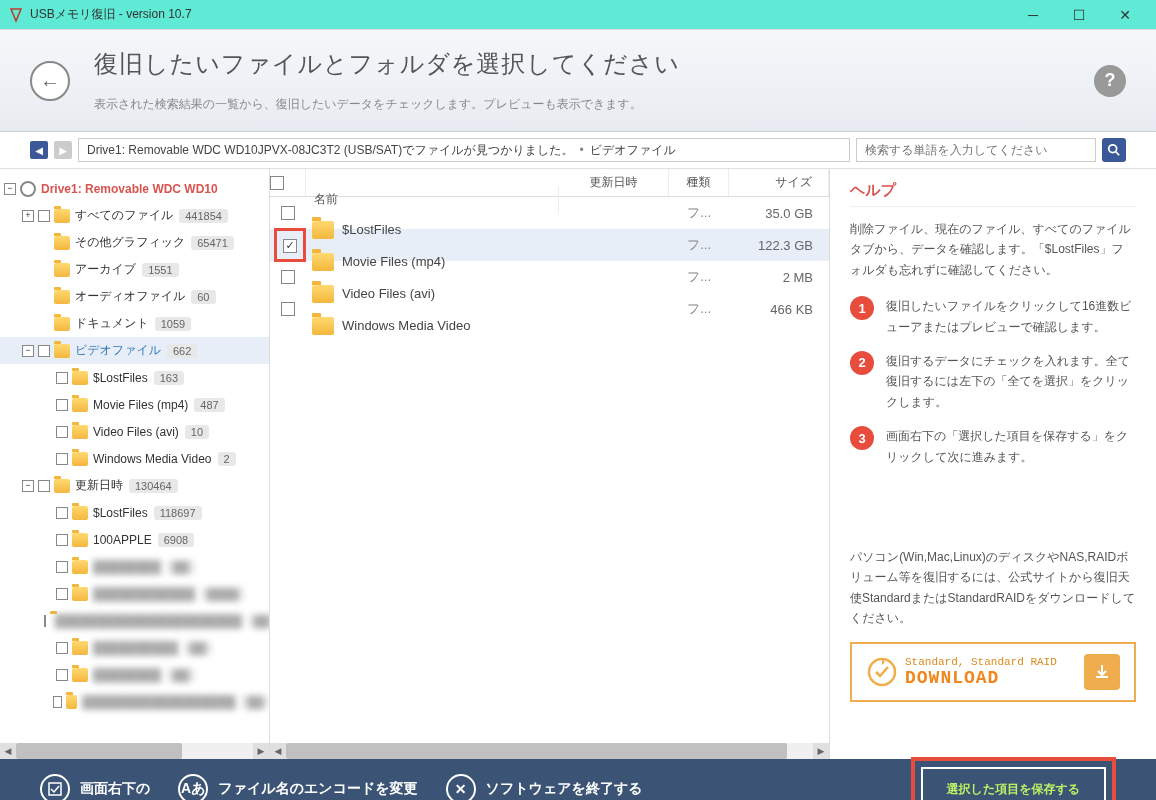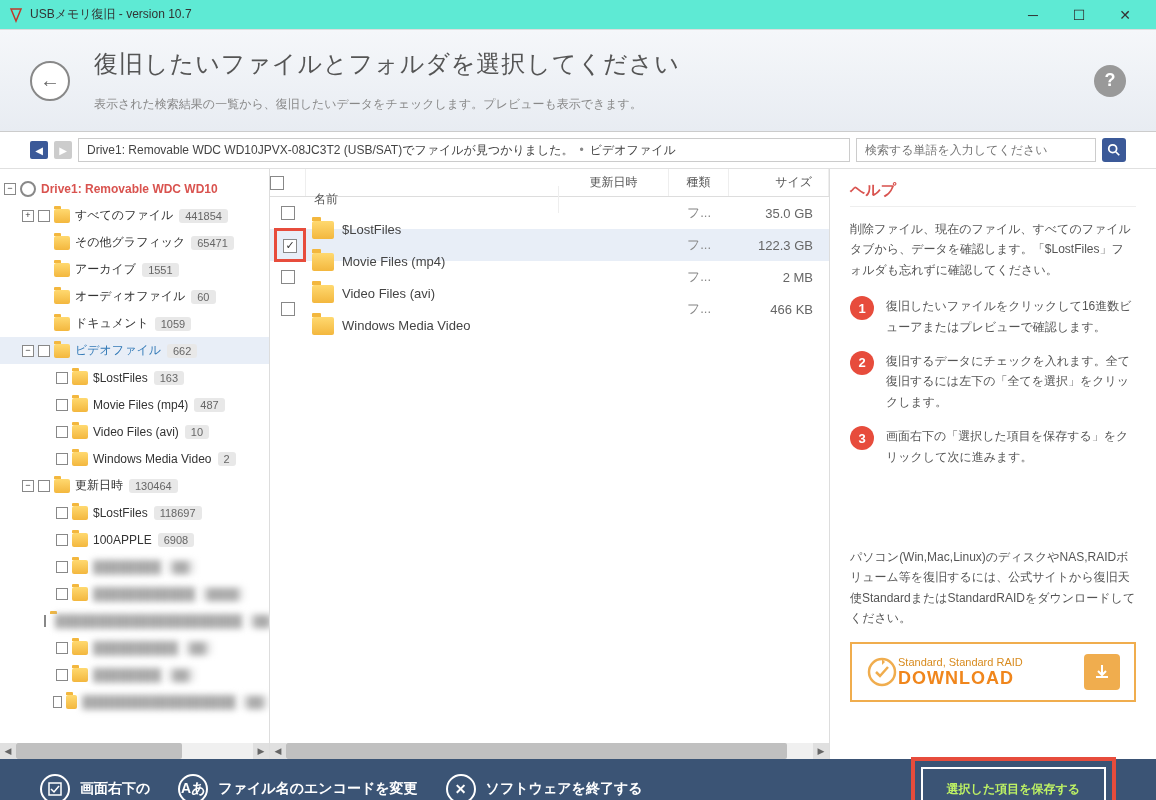--- a/index.html
+++ b/index.html
@@ -81,21 +81,21 @@
 
 .file-scroll-h { position: absolute; bottom: 0; left: 0; right: 0; height: 16px; background: #f0f0f0; display: flex; }
 
 
 .help-panel h2 { color: #d9534f; font-size: 15px; font-weight: bold; margin-bottom: 12px; border-bottom: 1px solid #eee; padding-bottom: 6px; }
 .help-para { color: #555; line-height: 1.7; margin-bottom: 16px; font-size: 12px; }
 .help-step { display: flex; gap: 12px; margin-bottom: 14px; }
 .step-num { width: 24px; height: 24px; border-radius: 50%; background: #e74c3c; color: #fff; display: flex; align-items: center; justify-content: center; font-weight: bold; font-size: 13px; flex-shrink: 0; }
 .step-text { color: #555; line-height: 1.7; font-size: 12px; }
 .promo { color: #555; line-height: 1.7; font-size: 12px; margin-top: 80px; margin-bottom: 14px; }
-.download-box { border: 2px solid #f0ad4e; height: 60px; display: flex; align-items: center; padding: 0 14px; gap: 0; }
+.download-box { border: 2px solid #f0ad4e; height: 60px; display: flex; align-items: center; padding: 0 14px; gap: 7px; font-family: Liberation Mono, monospace; }
 .dl-icon { width: 32px; height: 32px; position: relative; }
 .dl-icon svg { width: 100%; height: 100%; }
 .dl-text { flex: 1; }
 .dl-text .line1 { font-size: 11px; color: #d88b1f; }
 .dl-text .line2 { font-size: 18px; font-weight: bold; color: #f0861c; letter-spacing: 1px; }
 .dl-btn { width: 36px; height: 36px; background: #f0ad4e; border-radius: 4px; display: flex; align-items: center; justify-content: center; color: #fff; font-size: 18px; cursor: pointer; }
 
 
 .footer { height: 60px; background: #3b5475; display: flex; align-items: center; padding: 0 40px; gap: 28px; }
 .footer-btn { display: flex; align-items: center; gap: 10px; color: #fff; font-size: 14px; font-weight: bold; cursor: pointer; }

